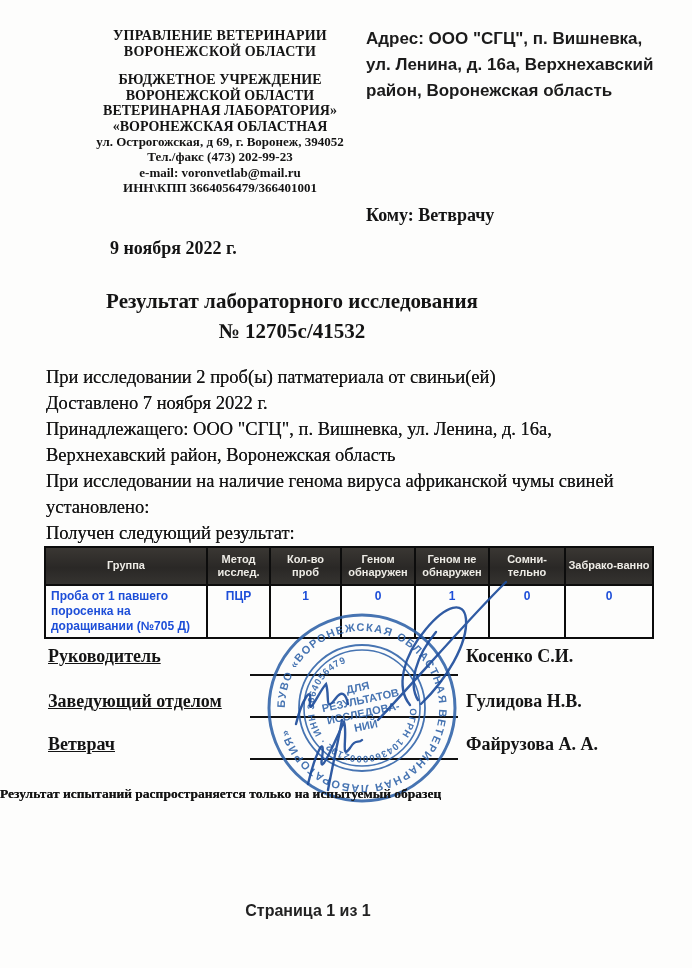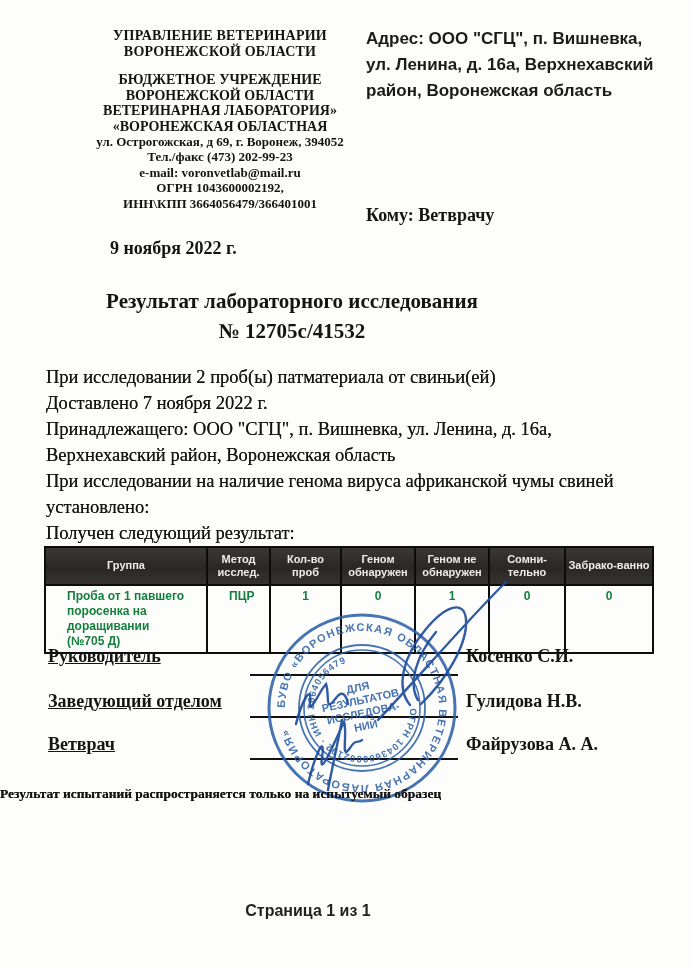--- a/index.html
+++ b/index.html
@@ -49,22 +49,22 @@
     font-family:"Liberation Sans", sans-serif;
   }
   table.results th {
     background:linear-gradient(180deg,#3a3733 0%,#2a2826 55%,#353330 100%);
     color:#eeece6; font-size:11px; line-height:13.5px; font-weight:bold;
     border:2px solid #0c0c0c; padding:3px 2px; vertical-align:middle;
     height:30px;
   }
   table.results td {
     border:2px solid #0c0c0c; font-size:12px; font-weight:bold;
-    vertical-align:top; padding:3px 21px; line-height:15px; height:42px;
-    color:#15803d;
+    vertical-align:top; padding:3px 5px; line-height:15px; height:42px;
+    color:#1d4ed8;
   }
   table.results td.center { text-align:center; }
 
   
   .sig-label { position:absolute; left:48px; font-size:18px; font-weight:bold;text-decoration:underline; }
   .sig-name  { position:absolute; left:466px; font-size:18px; font-weight:bold; }
   .sig-line  { position:absolute; left:250px; width:208px; height:0;
                border-bottom:2px solid #111; }
 
   .footer-note {
@@ -95,21 +95,20 @@
     <div class="orgname">
       <div>БЮДЖЕТНОЕ УЧРЕЖДЕНИЕ</div>
       <div>ВОРОНЕЖСКОЙ ОБЛАСТИ</div>
       <div>ВЕТЕРИНАРНАЯ ЛАБОРАТОРИЯ»</div>
       <div>«ВОРОНЕЖСКАЯ ОБЛАСТНАЯ</div>
     </div>
     <div class="contact">
       <div>ул. Острогожская, д 69, г. Воронеж, 394052</div>
       <div>Тел./факс  (473) 202-99-23</div>
       <div>e-mail:  voronvetlab@mail.ru</div>
-      <div>ОГРН 1043600002192,</div>
       <div>ИНН\КПП 3664056479/366401001</div>
     </div>
   </div>
 
   <div class="addr-right">Адрес: ООО "СГЦ", п. Вишневка, ул. Ленина, д. 16а, Верхнехавский район, Воронежская область</div>
   <div class="to-whom">Кому: Ветврачу</div>
 
   <div class="doc-date">9 ноября 2022 г.</div>
 
   <div class="doc-title">

